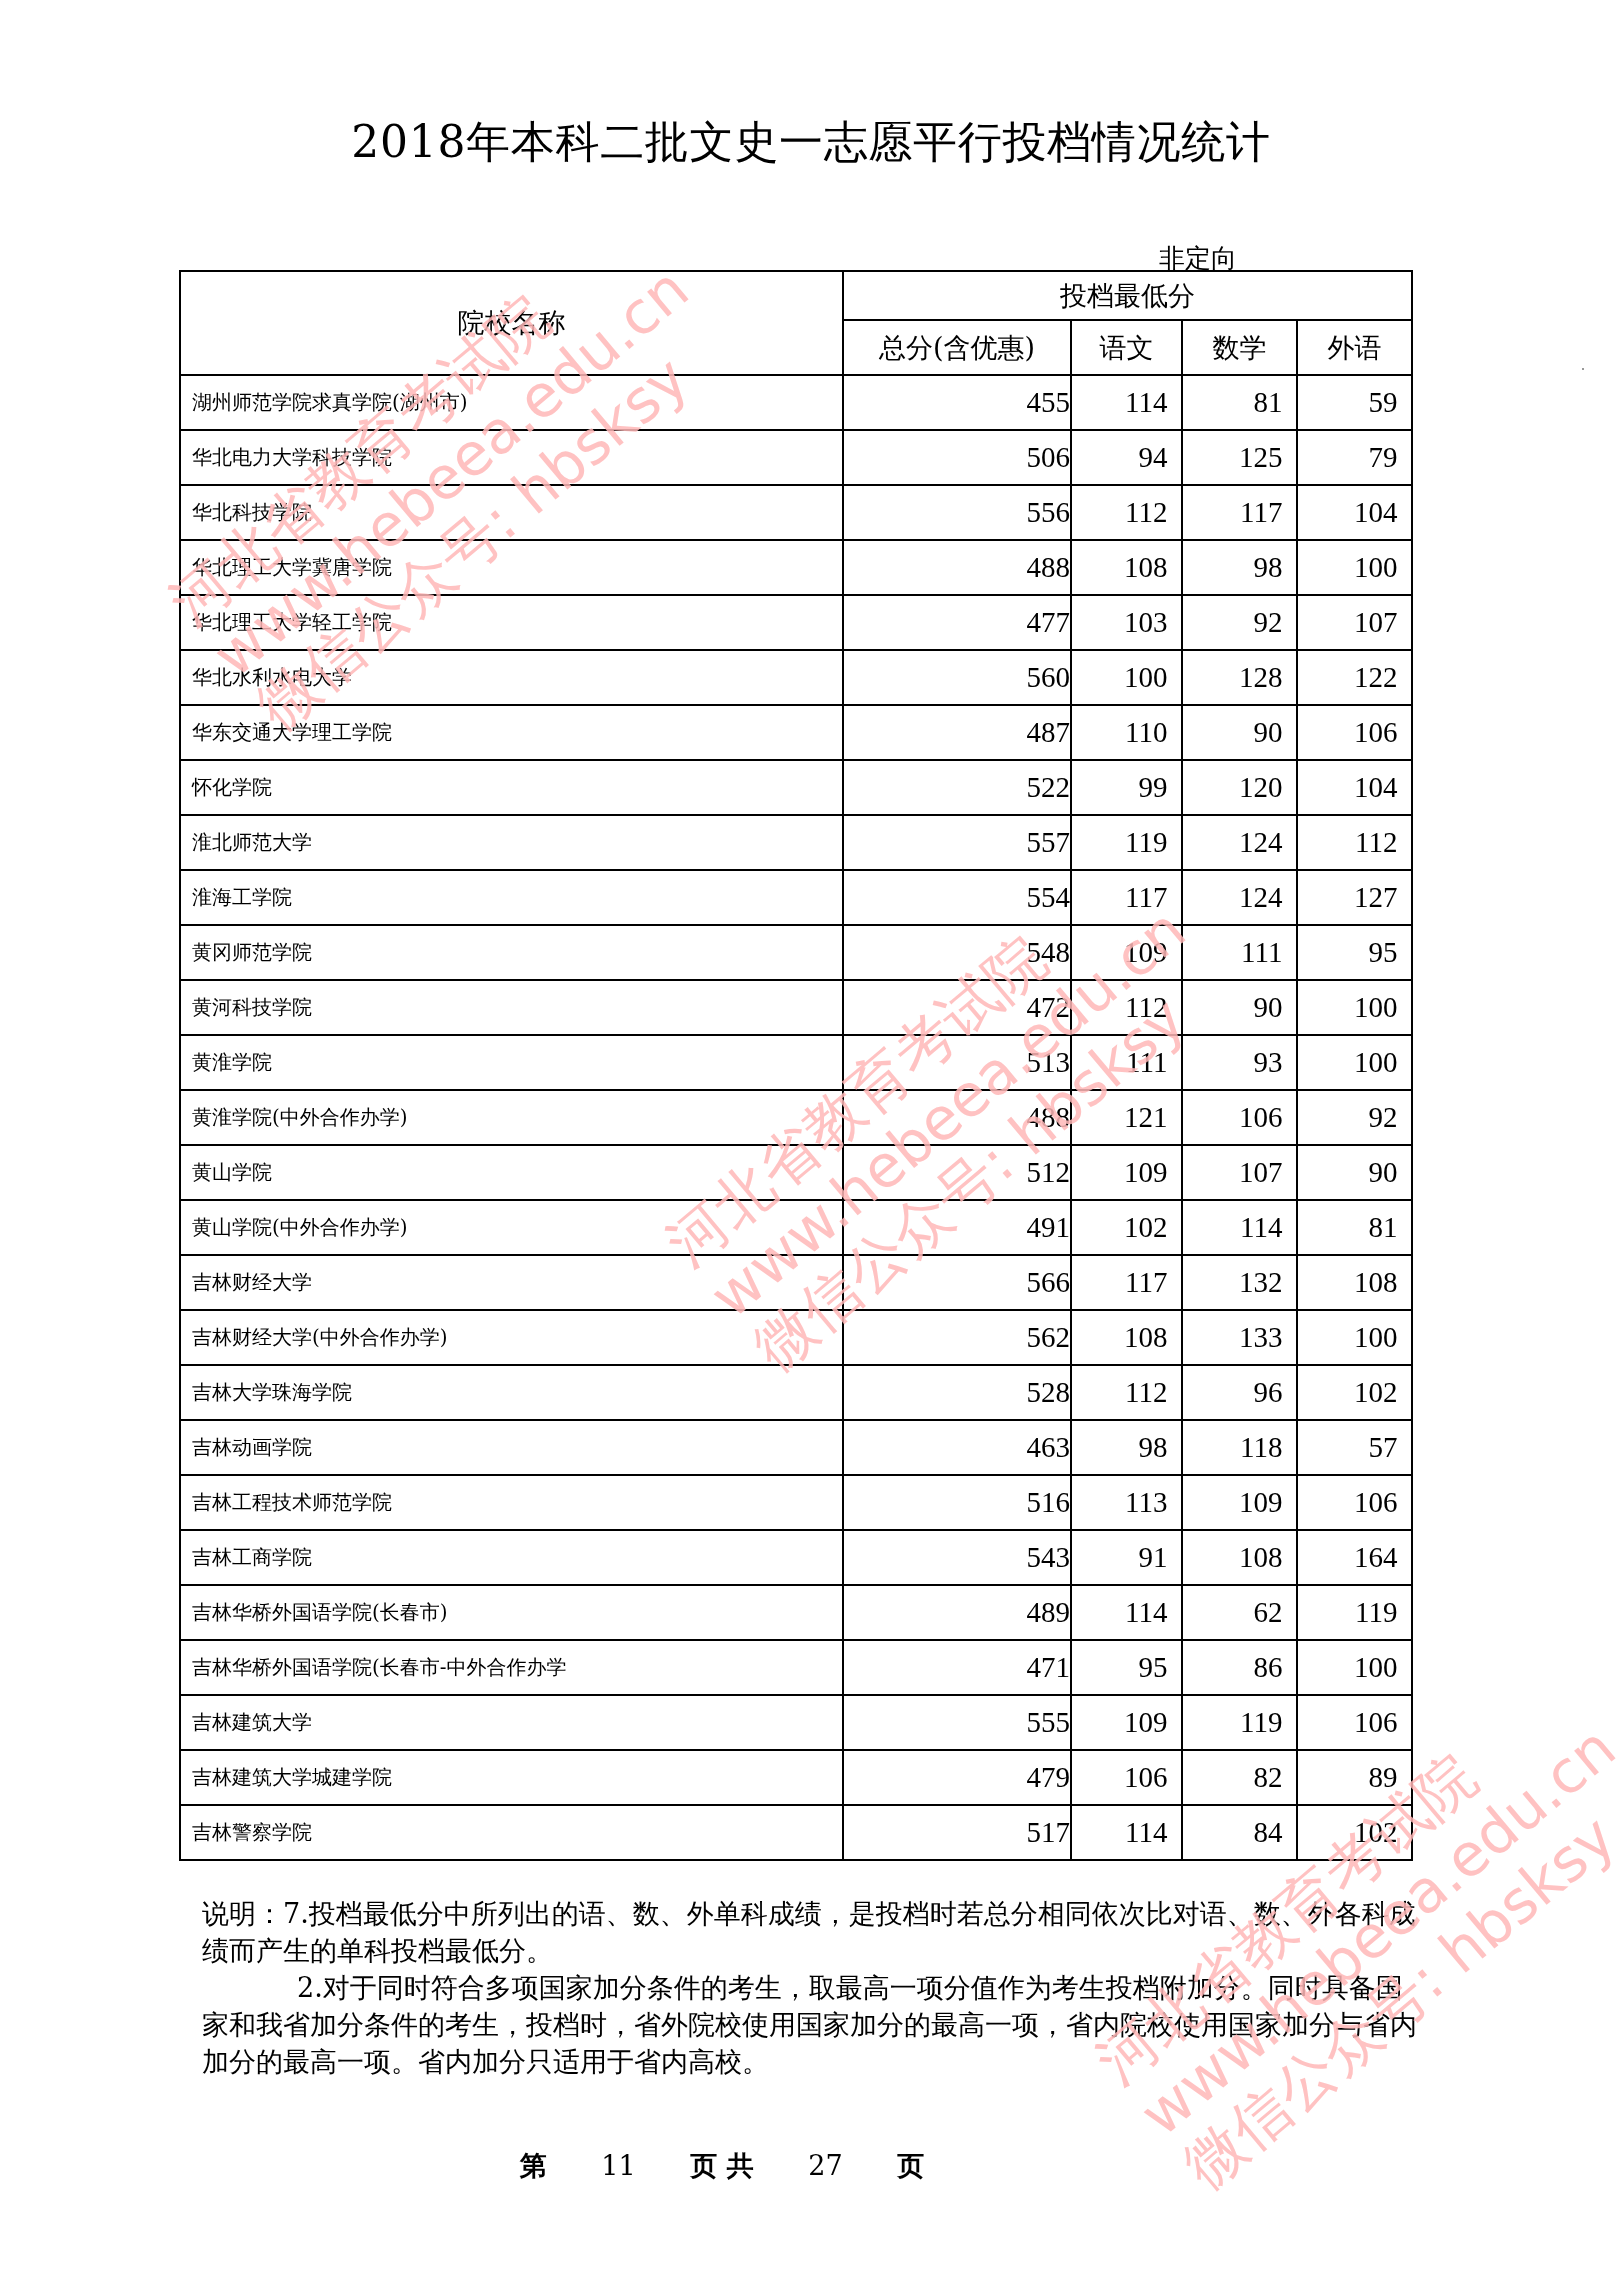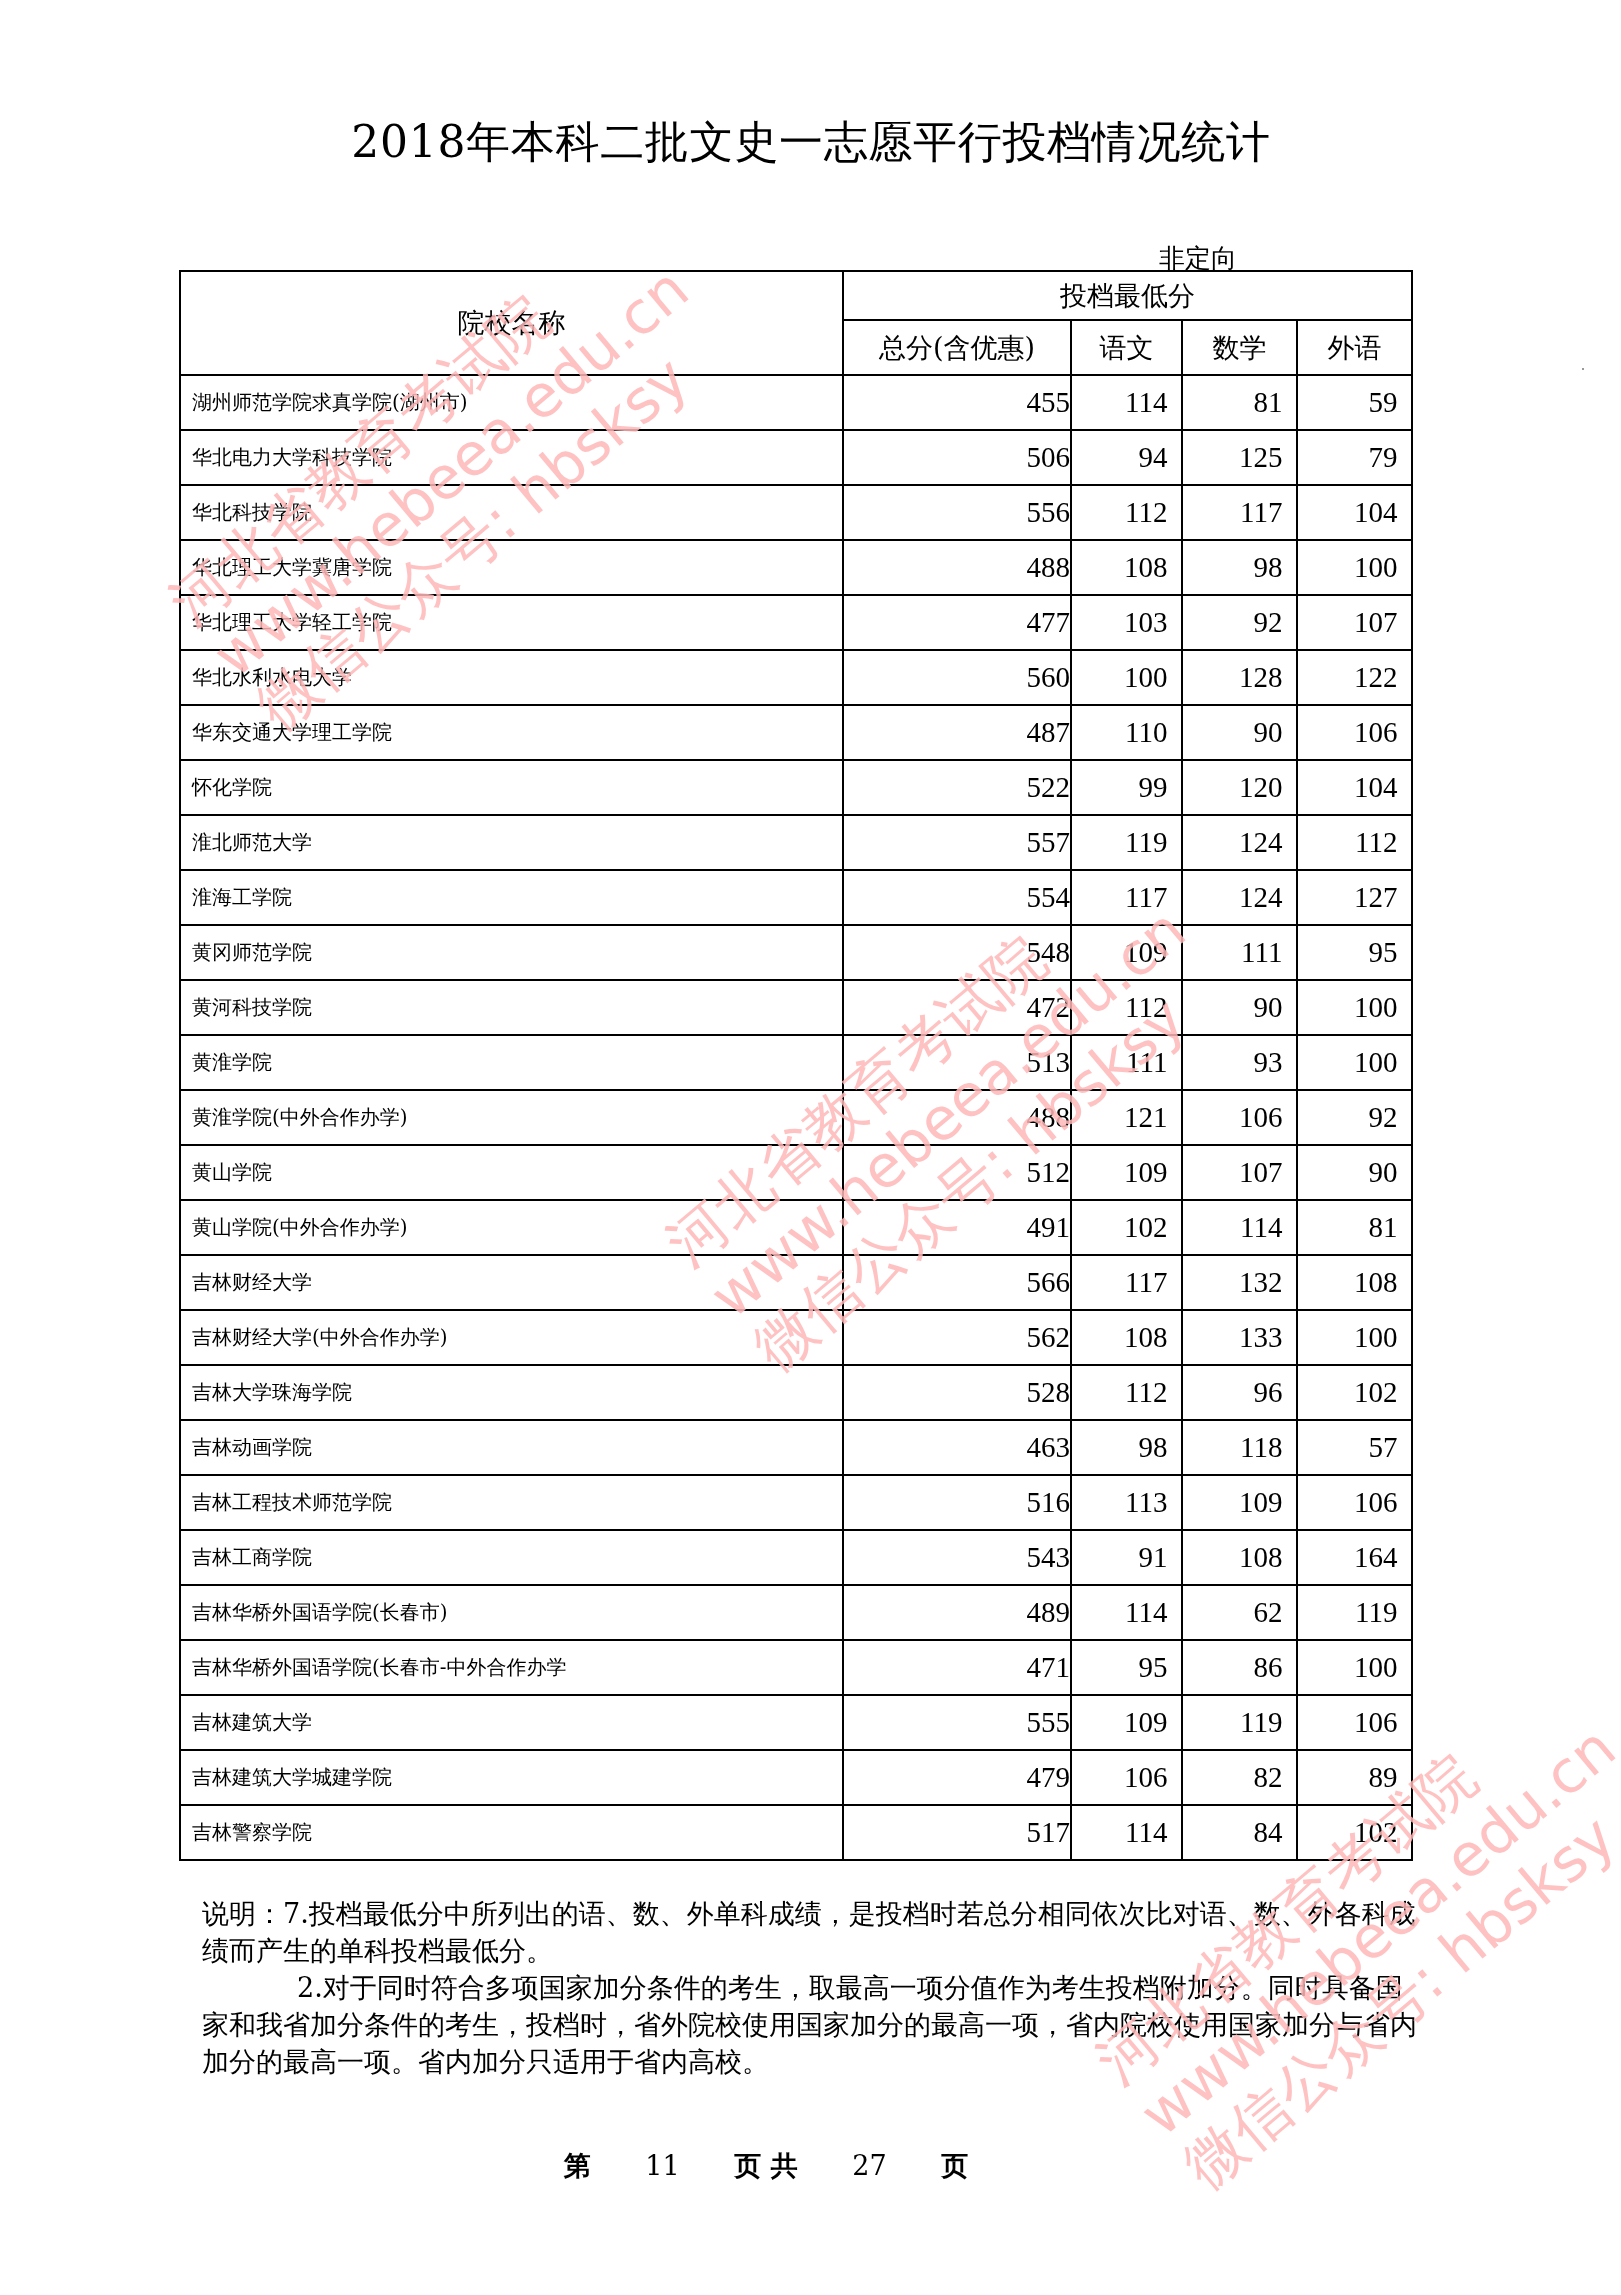--- a/index.html
+++ b/index.html
@@ -15,21 +15,21 @@
   th.h1 { height: 47px; }
   th.h2 { height: 53px; border-radius: 17px; }
   td { height: 53px; }
   td.name { font-size: 20px; text-align: left; padding-left: 11px !important; white-space: nowrap; overflow: hidden; font-family: "DejaVu Serif", serif; }
   td.num { font-size: 29px; text-align: right; padding-right: 13.6px !important; font-weight: bold;
            font-family: "Liberation Serif", "DejaVu Serif", serif; }
   td.total { text-align: right; padding-right: 0 !important; padding-left: 0 !important; }
   .notes { position: absolute; left: 202px; top: 1895px; width: 1220px; font-size: 27px; line-height: 37px; font-family: "DejaVu Serif", serif; }
   .notes p { margin: 0; }
   .notes .indent { text-indent: 95px; }
-  .footer { position: absolute; top: 2148px; left: 0; width: 1444px; text-align: center; font-size: 27px; font-family: "DejaVu Serif", serif; padding-left: 44px; }
+  .footer { position: absolute; top: 2148px; left: 0; width: 1444px; text-align: center; font-size: 27px; font-family: "DejaVu Serif", serif; }
   .footer span { display: inline-block; margin: 0 23px; }
   .footer .bold { font-weight: bold; }
   .wm { position: absolute; color: #ffb8b8; font-family: "DejaVu Sans", sans-serif; font-size: 59px;
         line-height: 68px; transform: rotate(-40deg); transform-origin: left top; white-space: nowrap;
         pointer-events: none; opacity: 0.85; }
   .wm div { display: block; }
   .dot { position: absolute; left: 1582px; top: 368px; width: 2px; height: 2px; background: #999; }
 </style>
 </head>
 <body>

